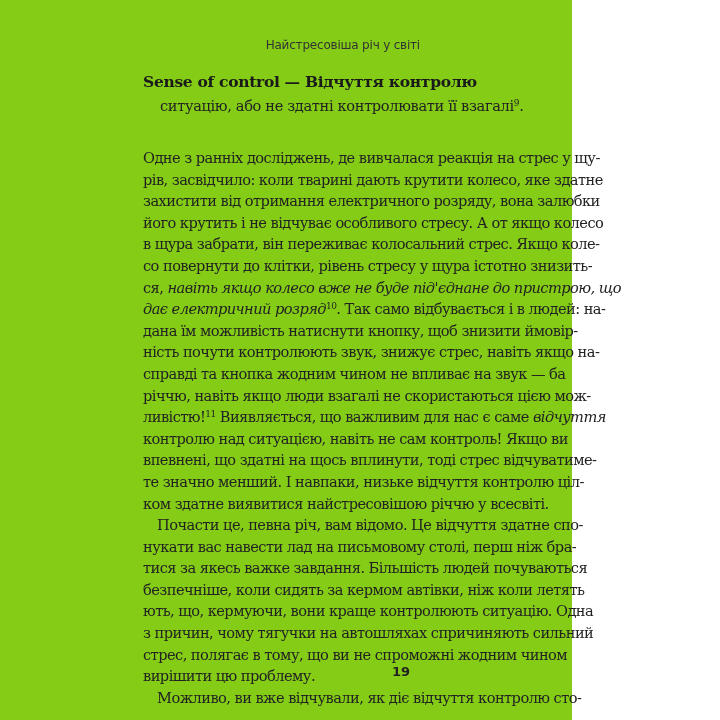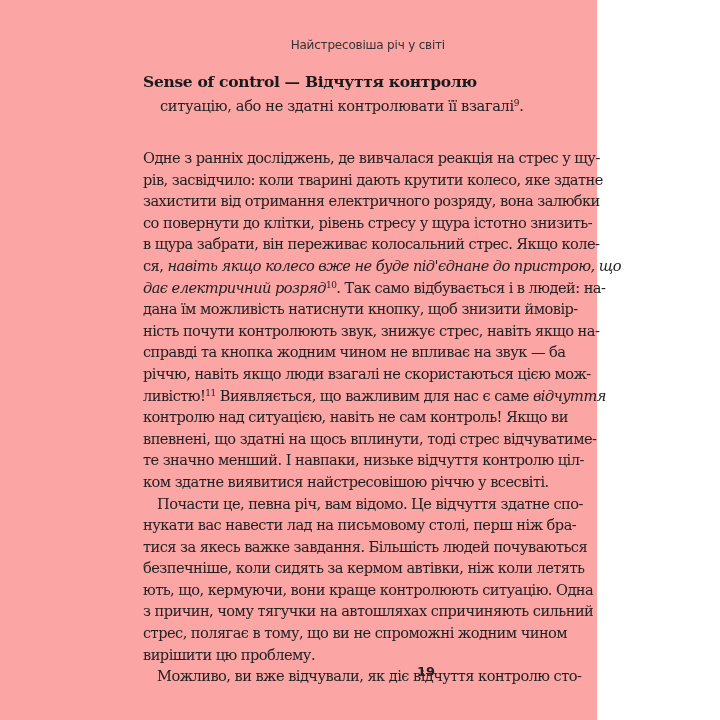--- a/index.html
+++ b/index.html
@@ -1,17 +1,17 @@
 <!DOCTYPE html>
 <html><head>
 <meta charset="utf-8">
 <style>
   html, body { margin: 0; padding: 0; background: #ffffff; }
   body { width: 720px; height: 720px; position: relative; overflow: hidden; }
-  .page { position: absolute; left: 0; top: 0; width: 572px; height: 720px; background: #fca5a5; padding-left: 25px; }
+  .page { position: absolute; left: 0; top: 0; width: 572px; height: 720px; background: #84cc16; }
   .running-head {
     position: absolute; right: 152px; top: 38px;
     font-family: "DejaVu Sans", sans-serif; font-size: 12px; color: #333;
     letter-spacing: -0.2px;
   }
   .term {
     position: absolute; left: 143px; top: 72px;
     font-family: "DejaVu Serif", serif; font-weight: bold; font-size: 15.5px; color: #1a1a1a;
     letter-spacing: -0.3px;
     text-align: right;
@@ -47,22 +47,23 @@
 
   <div class="definition">
     <span class="line last"><span>ситуацію, або не здатні контролювати її взагалі</span><sup>9</sup><span>.</span></span>
   </div>
 
   <div class="body-text">
 
     <span class="line">Одне з ранніх досліджень, де вивчалася реакція на стрес у щу-</span>
     <span class="line">рів, засвідчило: коли тварині дають крутити колесо, яке здатне</span>
     <span class="line">захистити від отримання електричного розряду, вона залюбки</span>
+    <span class="line">його крутить і не відчуває особливого стресу. А от якщо колесо</span>
+    <span class="line">в щура забрати, він переживає колосальний стрес. Якщо коле-</span>
     <span class="line">со повернути до клітки, рівень стресу у щура істотно знизить-</span>
-    <span class="line">в щура забрати, він переживає колосальний стрес. Якщо коле-</span>
     <span class="line"><span>ся, </span><em>навіть якщо колесо вже не буде під'єднане до пристрою, що</em></span>
     <span class="line"><em>дає електричний розряд</em><sup>10</sup><span>. Так само відбувається і в людей: на-</span></span>
     <span class="line">дана їм можливість натиснути кнопку, щоб знизити ймовір-</span>
     <span class="line">ність почути контролюють звук, знижує стрес, навіть якщо на-</span>
     <span class="line">справді та кнопка жодним чином не впливає на звук — ба</span>
     <span class="line">річчю, навіть якщо люди взагалі не скористаються цією мож-</span>
     <span class="line"><span>ливістю!</span><sup>11</sup><span> Виявляється, що важливим для нас є саме </span><em>відчуття</em></span>
     <span class="line">контролю над ситуацією, навіть не сам контроль! Якщо ви</span>
     <span class="line">впевнені, що здатні на щось вплинути, тоді стрес відчуватиме-</span>
     <span class="line">те значно менший. І навпаки, низьке відчуття контролю ціл-</span>

